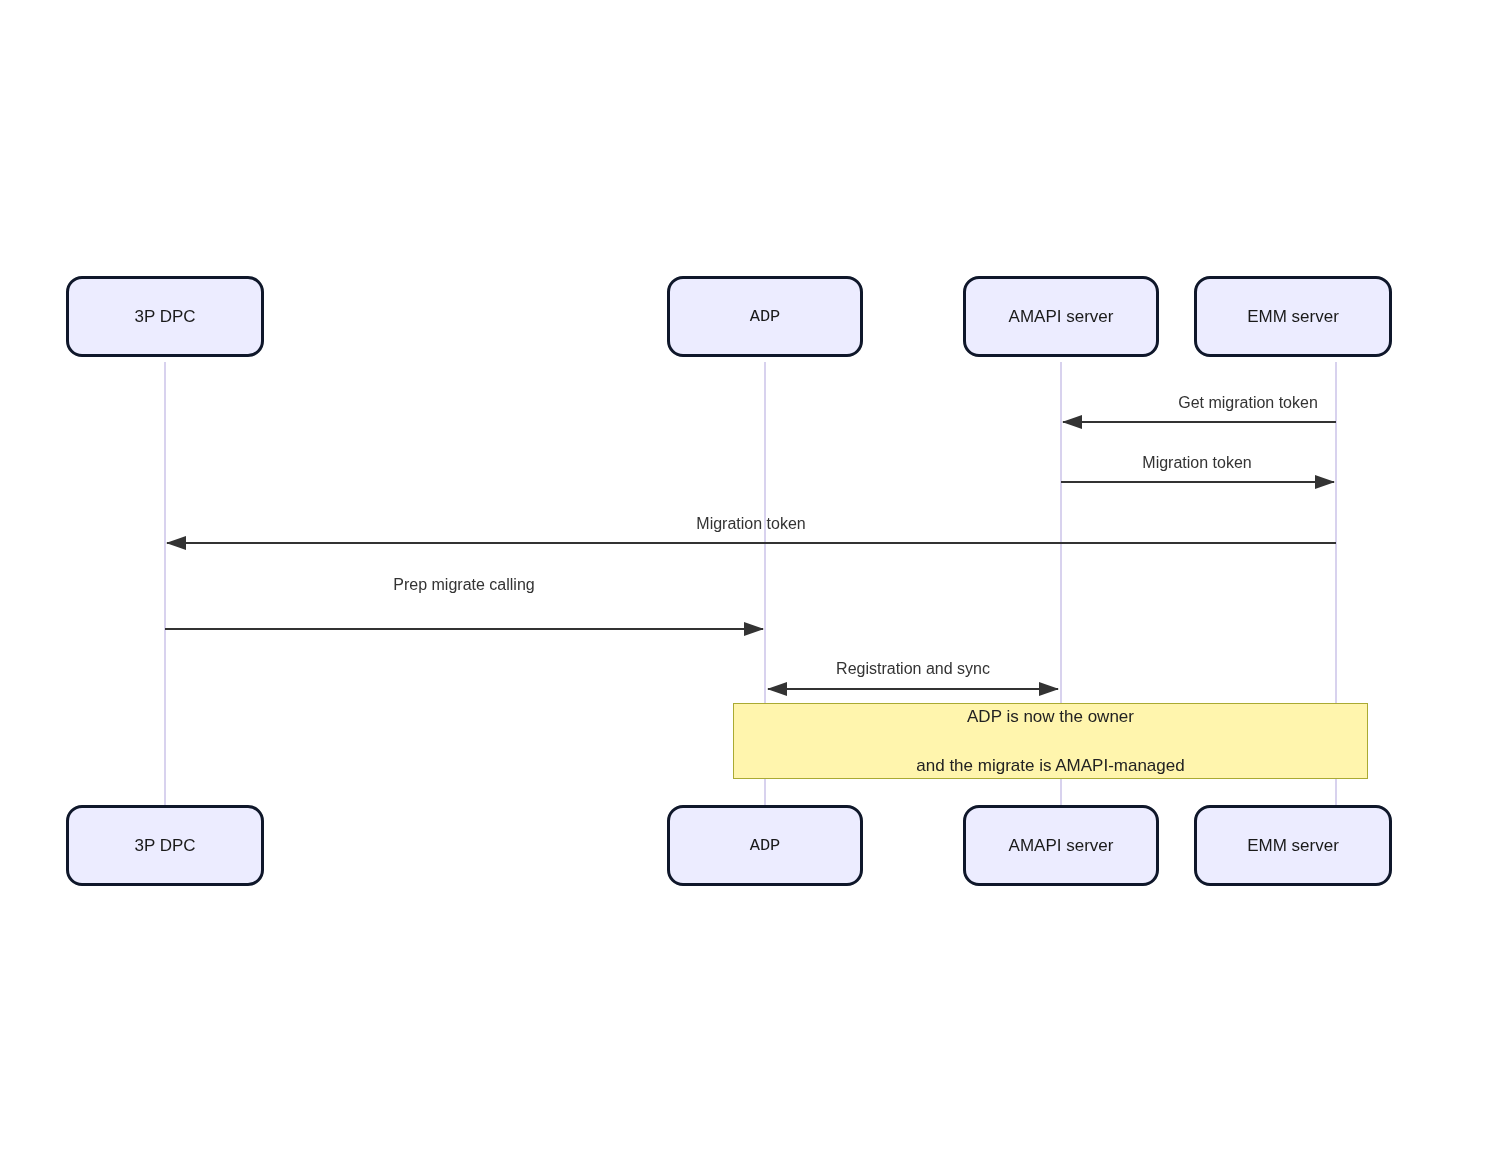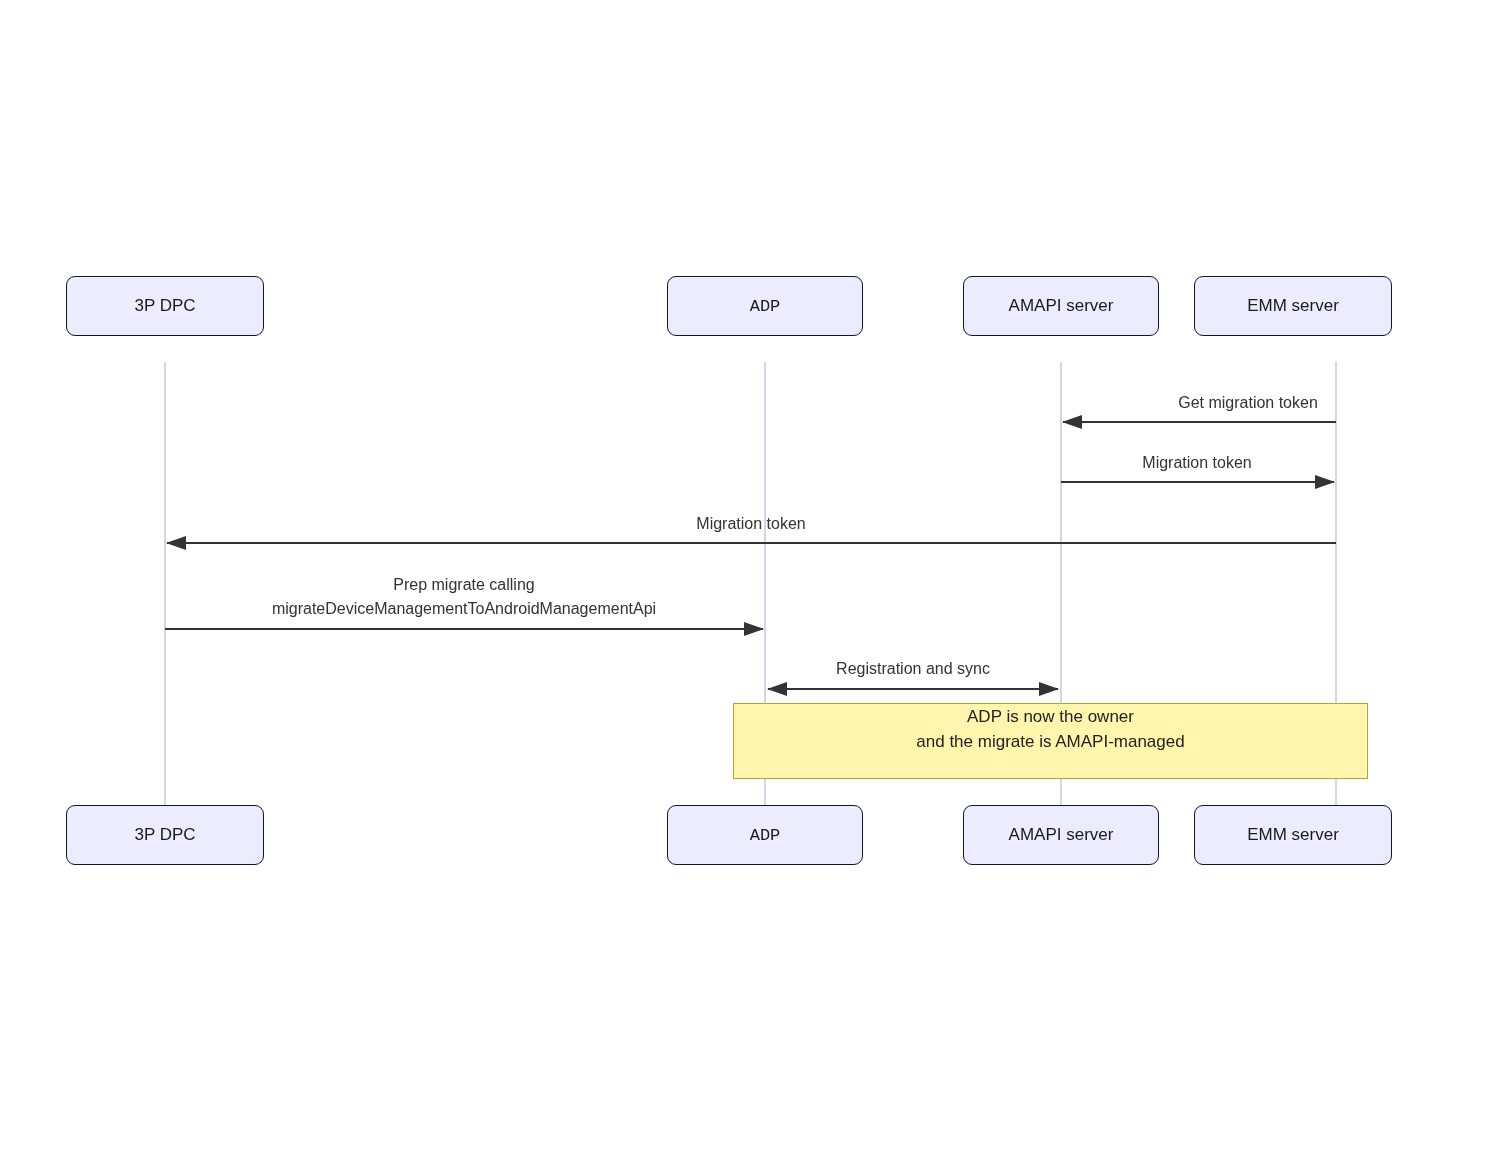--- a/index.html
+++ b/index.html
@@ -19,24 +19,24 @@
   .lifeline {
     position: absolute;
     top: 362px;
     height: 443px;
     width: 2px;
     background: #d8d2ee;
   }
   
   .actor {
     position: absolute;
-    height: 60px;
+    height: 81px;
     background: #ECECFF;
-    border: 1px solid #0f172a;
-    border-radius: 9px;
+    border: 3px solid #0f172a;
+    border-radius: 16px;
     display: flex;
     align-items: center;
     justify-content: center;
     font-size: 17px;
     color: #1a1a1a;
     box-sizing: border-box;
     z-index: 5;
   }
   .actor.row-top    { top: 276px; }
   .actor.row-bottom { top: 805px; }
@@ -62,21 +62,21 @@
     left: 733px;
     top: 703px;
     width: 635px;
     height: 76px;
     background: #FFF5AD;
     border: 1px solid #AAAA33;
     box-sizing: border-box;
     display: flex;
     flex-direction: column;
     align-items: center;
-    justify-content: flex-start;
+    justify-content: space-between;
     font-size: 17px;
     line-height: 25px;
     color: #222222;
     text-align: center;
     z-index: 2;
   }
   
   .arrows {
     position: absolute;
     left: 0; top: 0;
@@ -113,21 +113,20 @@
   </svg>
 
   <div class="msg-label" style="left:1200px; top:393px;margin-left:48px;">Get migration token</div>
 
   <div class="msg-label" style="left:1197px; top:453px;">Migration token</div>
 
   <div class="msg-label" style="left:751px; top:514px;">Migration token</div>
 
   <div class="msg-label" style="left:464px; top:573px;">
     <span class="line">Prep migrate calling</span>
-    <span class="line">migrateDeviceManagementToAndroidManagementApi</span>
   </div>
 
   <div class="msg-label" style="left:913px; top:659px;">Registration and sync</div>
 
   <div class="actor row-top col-0">
     <span>3P DPC</span>
   </div>
   <div class="actor row-top col-1">
     <span>ADP</span>
   </div>

